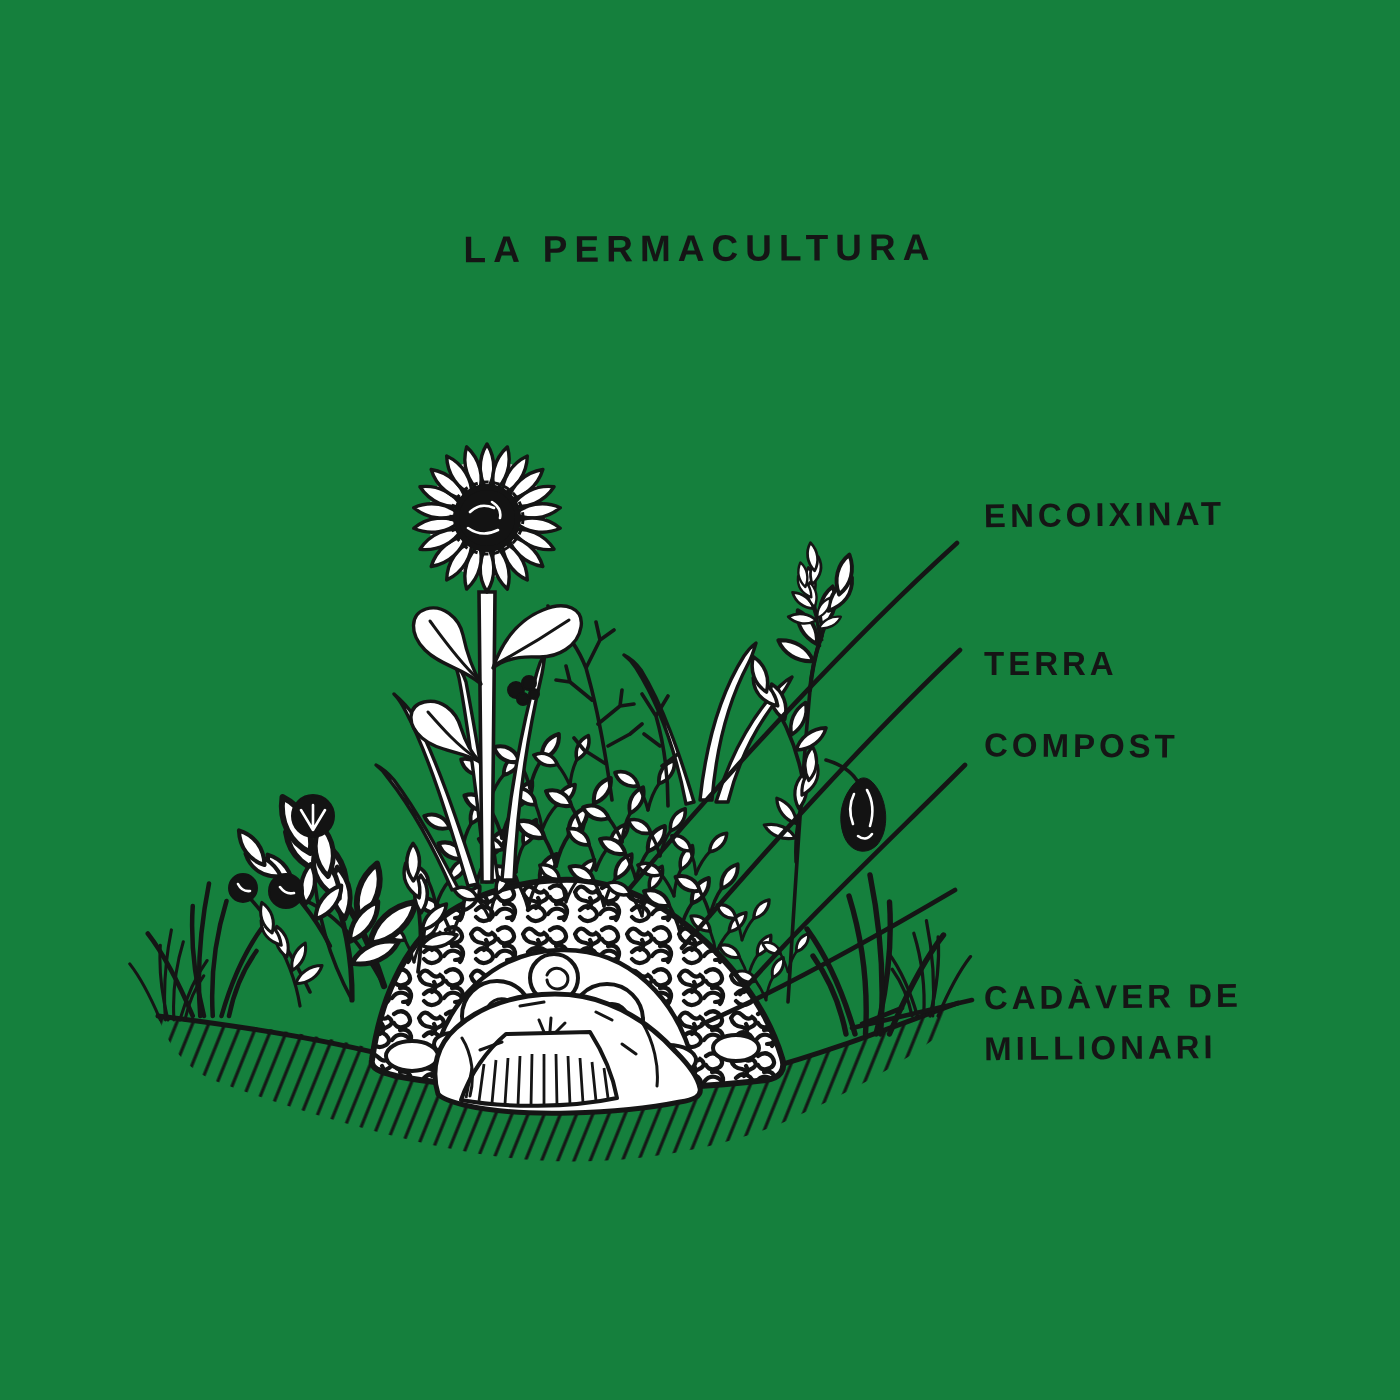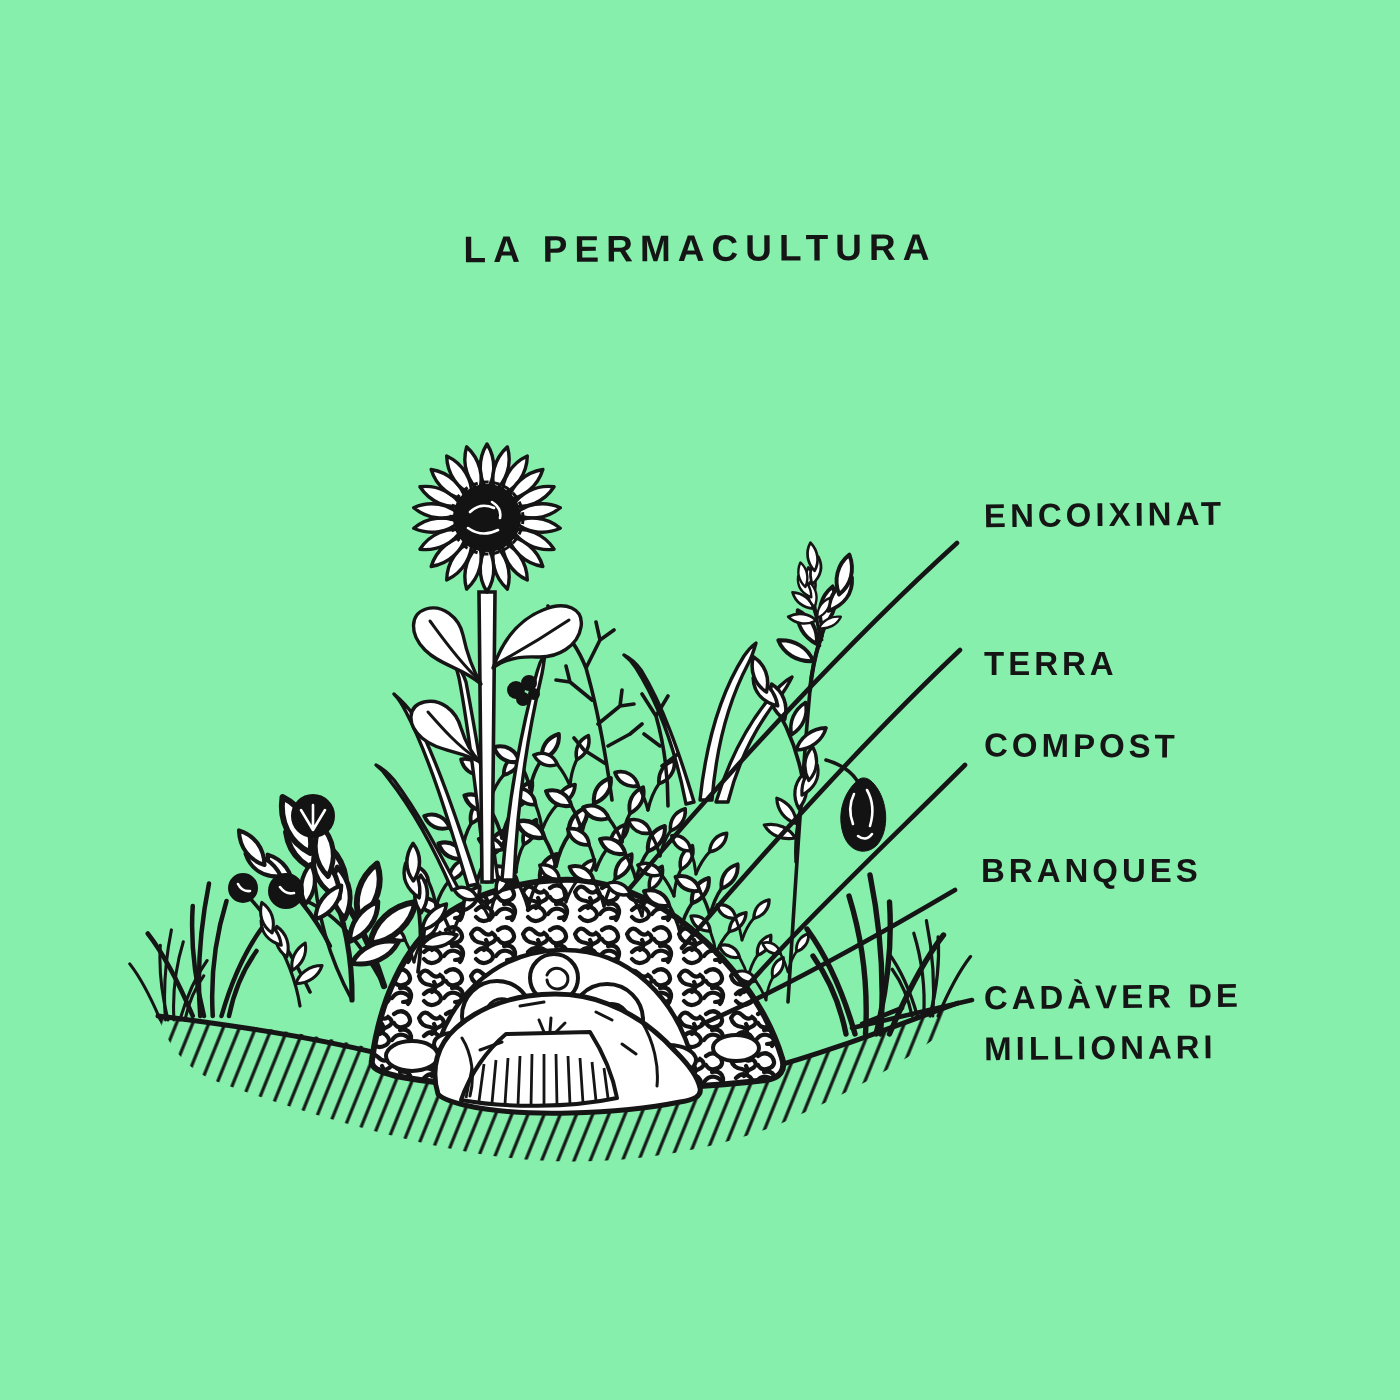--- a/index.html
+++ b/index.html
@@ -1,18 +1,18 @@
 <!DOCTYPE html>
 <html><head>
 <meta charset="utf-8">
 <style>
   html,body{margin:0;padding:0;background:#ffffff;}
   body{width:1400px;height:1400px;overflow:hidden;position:relative;
        font-family:"Liberation Sans",sans-serif;}
-  .stage{position:absolute;inset:0;background:#86efac;}
+  .stage{position:absolute;inset:0;background:#15803d;}
   svg.art{position:absolute;left:0;top:0;width:1400px;height:1400px;}
   .title{position:absolute;left:0;top:228px;width:1400px;text-align:center;
          font-size:37px;font-weight:bold;letter-spacing:7px;color:#151515;
          transform:rotate(-0.3deg);}
   .lab{position:absolute;font-size:33px;font-weight:bold;letter-spacing:4px;
        color:#151515;white-space:nowrap;}
   #lab-encoixinat{left:984px;top:496px;transform:rotate(-0.6deg);}
   #lab-terra{left:984px;top:645px;}
   #lab-compost{left:984px;top:727px;transform:rotate(0.4deg);}
   #lab-branques{left:981px;top:852px;}
@@ -272,19 +272,18 @@
       <path class="ldr" d="M960,650 C870,735 760,856 682,948"></path>
       <path class="ldr" d="M965,765 C890,840 800,925 740,994"></path>
       <path class="ldr" d="M955,890 C870,940 770,995 702,1024"></path>
       <path class="ldr" d="M972,1000 L852,1028 M902,1008 L862,1024"></path>
     </g>
   </svg>
 
   <div class="lab" id="lab-encoixinat">ENCOIXINAT</div>
   <div class="lab" id="lab-terra">TERRA</div>
   <div class="lab" id="lab-compost">COMPOST</div>
-  <div class="lab" id="lab-branques">BRANQUES</div>
   <div class="lab" id="lab-cadaver">
     <div>CADÀVER DE</div>
     <div>MILLIONARI</div>
   </div>
 
 </div>
 
 </body></html>

